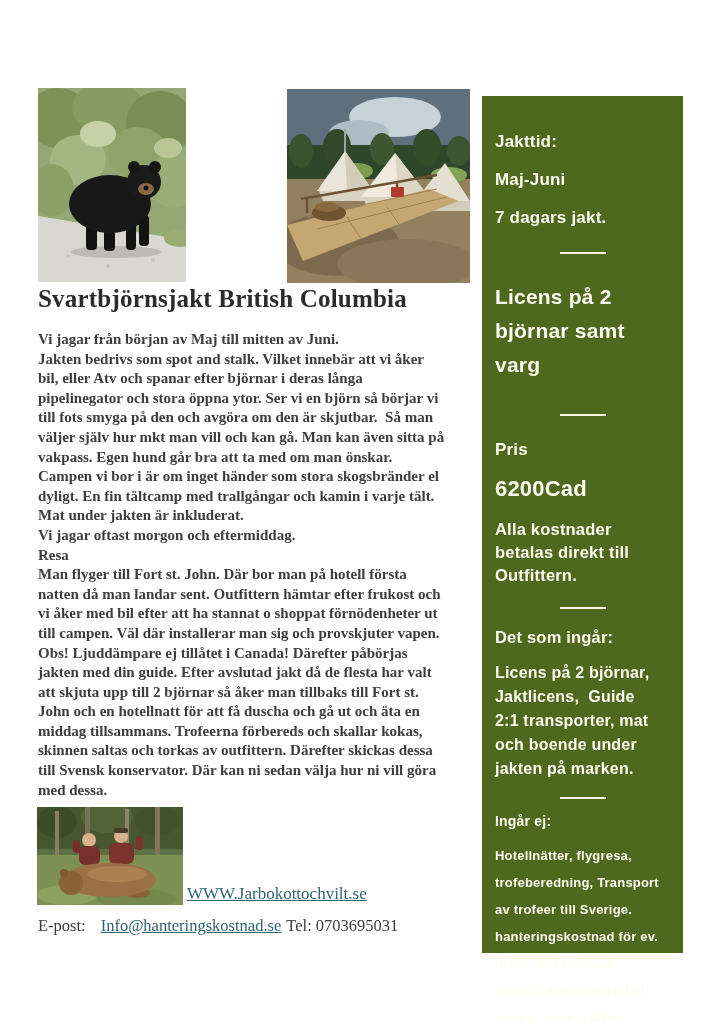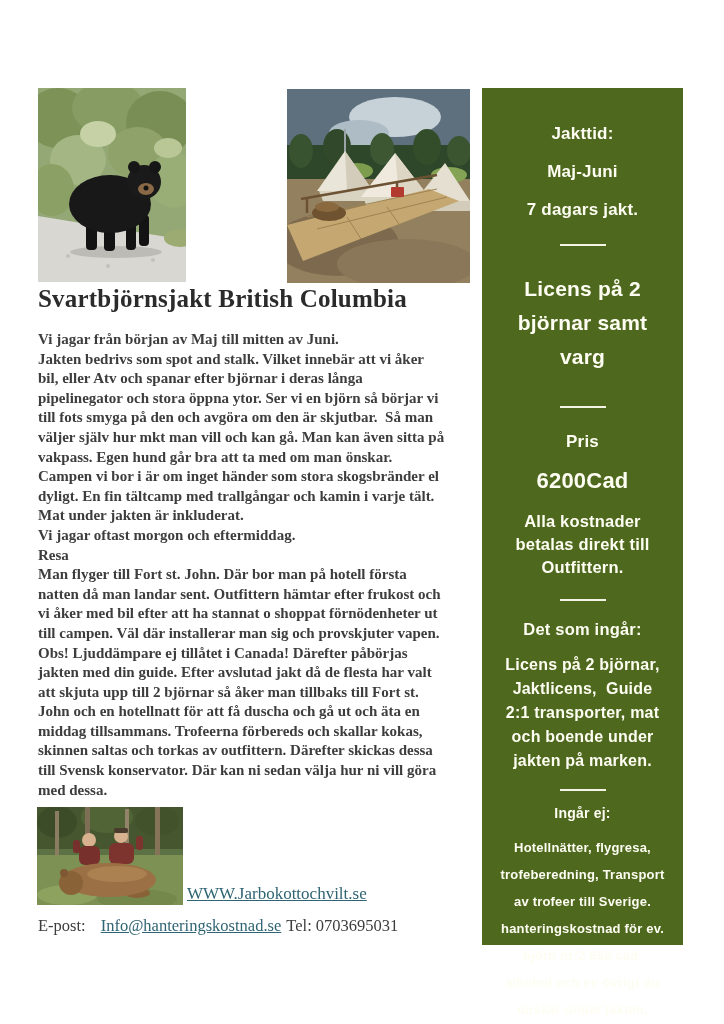--- a/index.html
+++ b/index.html
@@ -21,26 +21,26 @@
   }
   .body-text{
     position:absolute;left:38px;top:330px;width:458px;
     font-size:15px;line-height:19.6px;font-weight:bold;
     color:var(--body-text,#3d3d3d);
     white-space:pre-wrap;
     font-family:Liberation Serif, serif;
   }
 
   .sidebar{
-    position:absolute;left:482px;top:88px;width:201px;height:857px;
+    position:absolute;left:482px;top:96px;width:201px;height:857px;
     box-sizing:border-box;padding:36px 13px 20px;
     background:var(--sidebar-green,#4e681e);
     color:var(--sidebar-text,#fdfdf2);
     font-family:"Liberation Sans","DejaVu Sans",sans-serif;
-    font-weight:bold;text-align:center;letter-spacing:0.2px;
+    font-weight:bold;letter-spacing:0.2px;
   }
   .multi{white-space:pre-wrap;}
   .sb-divider{width:46px;height:0;border-top:2px solid #f3f3e6;}
   .sb-jakttid{font-size:17px;line-height:20px;margin-bottom:18px;}
   .sb-season{font-size:17px;line-height:20px;margin-bottom:18px;}
   .sb-duration{font-size:17px;line-height:20px;margin-bottom:24px;}
   .sb-div1{margin:0 auto 26px;}
   .sb-license{font-size:21px;line-height:34px;margin-bottom:32px;}
   .sb-div2{margin:0 auto 24px;}
   .sb-pris{font-size:17px;line-height:20px;margin-bottom:16px;}

